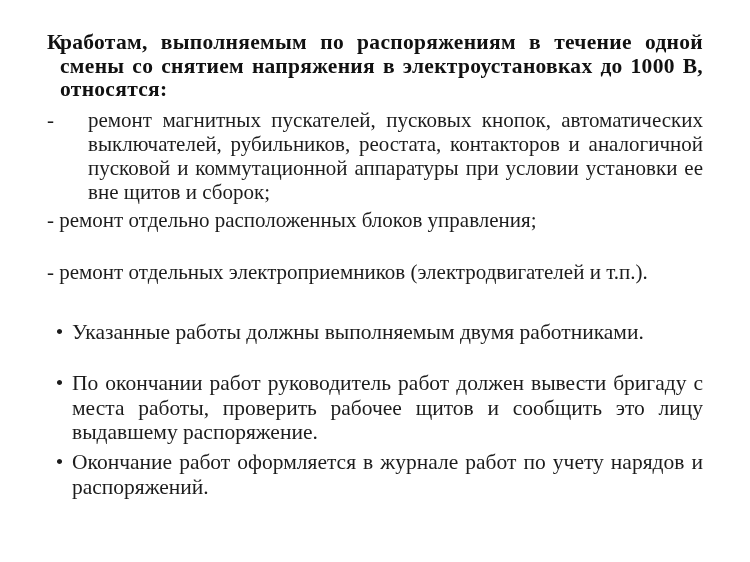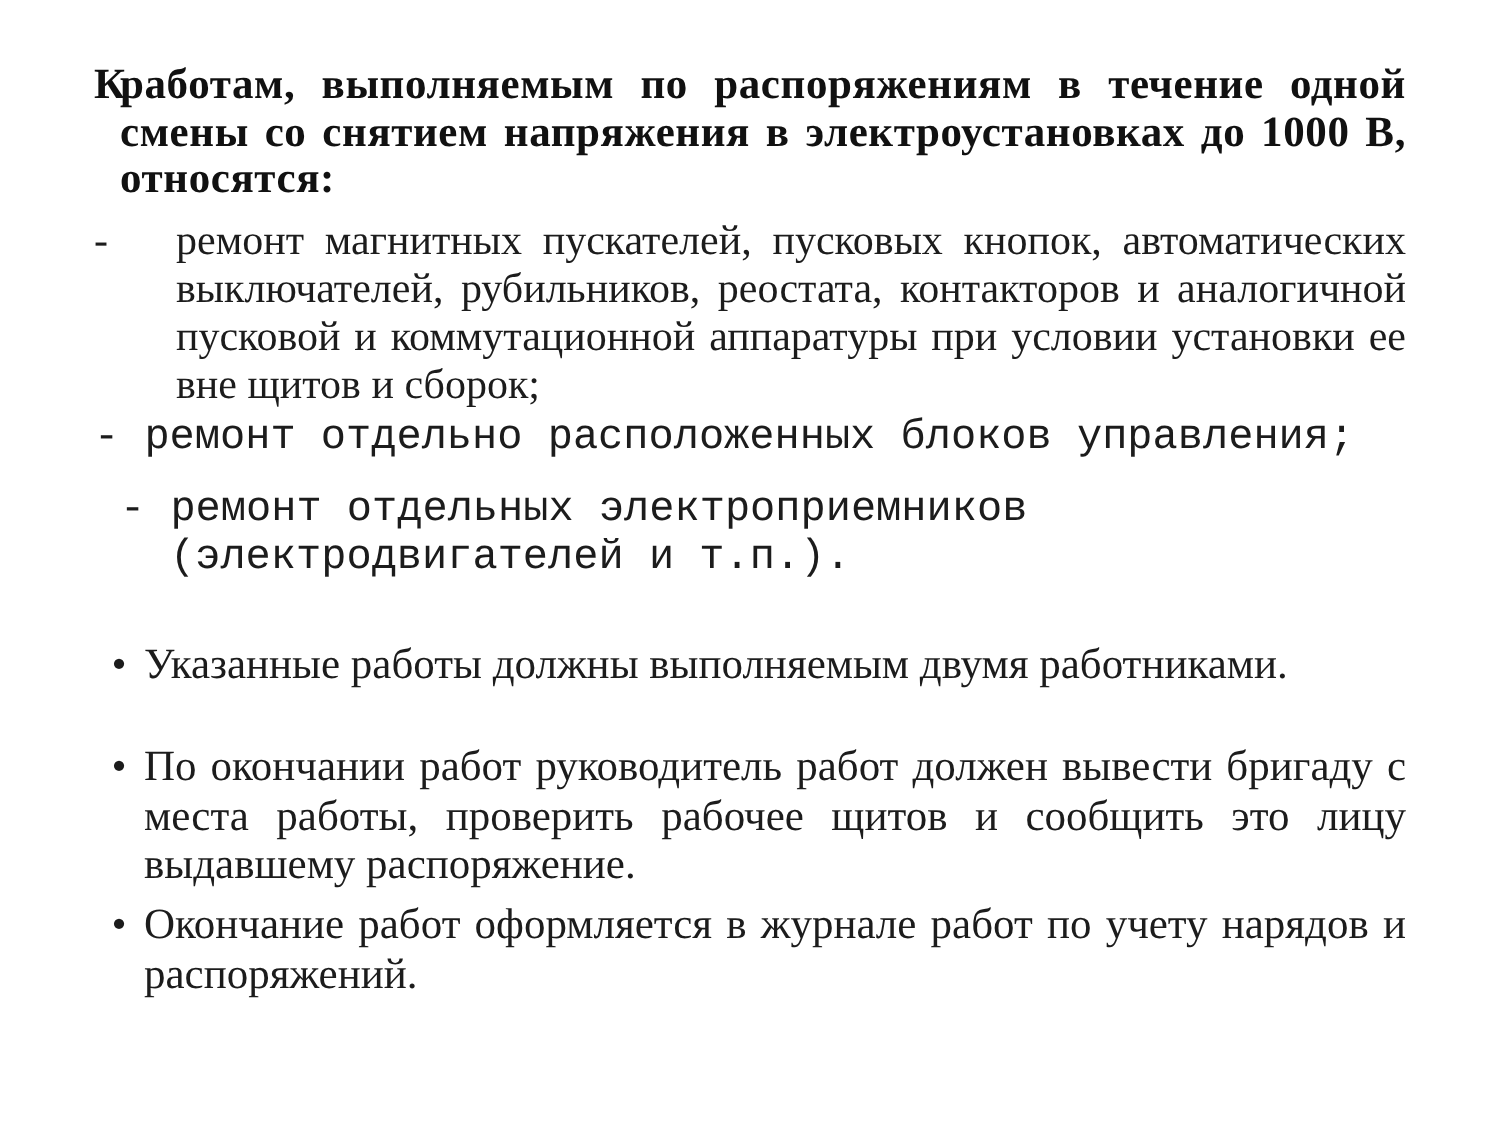--- a/index.html
+++ b/index.html
@@ -69,21 +69,20 @@
       left: 47px;
       width: 656px;
       font-size: 21px;
       line-height: 24px;
       color: #1c1c1c;
     }
     .dash-inline .hang {
       display: block;
       padding-left: 25px;
       text-indent: -25px;
-      font-family: Liberation Mono, monospace;
     }
     .bullet-item {
       position: absolute;
       left: 47px;
       width: 656px;
       font-size: 21.5px;
       line-height: 24.5px;
       color: #1c1c1c;
     }
     .bullet-item .marker {
@@ -113,21 +112,21 @@
   <div class="item dash-item" style="top:108px;">
     <span class="marker">-</span>
     <span class="text">ремонт магнитных пускателей, пусковых кнопок, автоматических выключателей, рубильников, реостата, контакторов и аналогичной пусковой и коммутационной аппаратуры при условии установки ее вне щитов и сборок;</span>
   </div>
 
   <div class="dash-inline" style="top:208px;">
     <span class="hang">- ремонт отдельно расположенных блоков управления;</span>
   </div>
 
 
-  <div class="dash-inline" style="top:244px;margin-left:13px;">
+  <div class="dash-inline" style="top:260px;">
     <span class="hang">- ремонт отдельных электроприемников (электродвигателей и т.п.).</span>
   </div>
 
   <div class="bullet-item" style="top:320px;">
     <span class="marker">•</span>
     <span class="text">Указанные работы должны выполняемым двумя работниками.</span>
   </div>
 
   <div class="bullet-item" style="top:371px;">
     <span class="marker">•</span>

